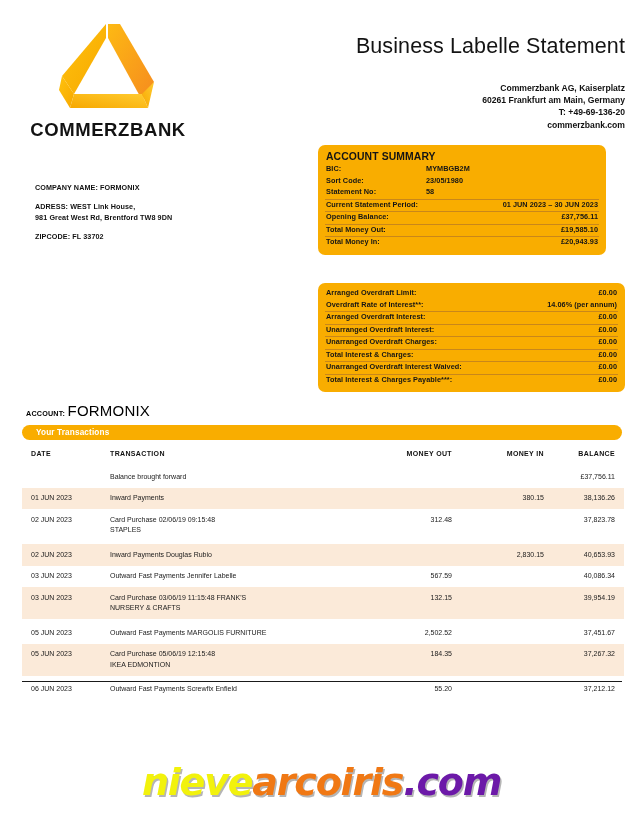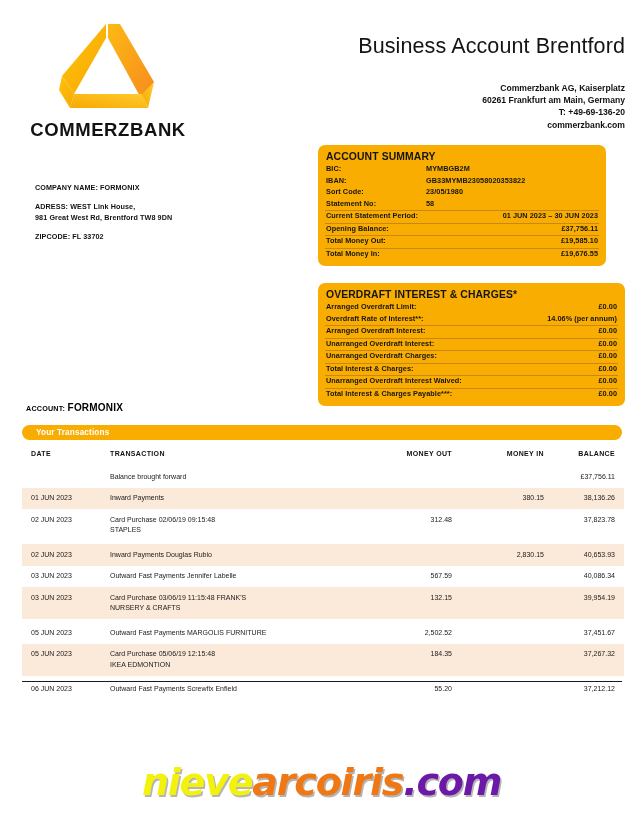--- a/index.html
+++ b/index.html
@@ -111,21 +111,21 @@
   .prow.kv .v { margin-left: 18px; }
 
   
   .account-line {
     position: absolute;
     left: 26px; top: 402px;
     font-size: 8px;
     letter-spacing: 0.2px;
   }
   .account-line .lbl { font-weight: bold; font-size: 7.2px; }
-  .account-line .val { font-weight: bold; font-size: 10px; }
+  .account-line .val { font-weight: normal; font-size: 15px; }
 
   
   .tx-banner {
     position: absolute;
     left: 22px; top: 425px;
     width: 600px; height: 15px;
     background: #f9ad00;
     border-radius: 9px;
     display: flex;
     align-items: center;
@@ -223,21 +223,21 @@
 
         <path d="M52 6 L64 6 L98 64 L86 82 L52 20 Z" fill="url(#gB)"></path>
 
         <path d="M18 76 L86 76 L92 90 L14 90 Z" fill="url(#gC)"></path>
         <path d="M86 76 L98 64 L92 90 Z" fill="url(#gC)"></path>
       </svg>
     </div>
     <div class="brand-name">COMMERZBANK</div>
   </div>
 
-  <div class="doc-title">Business Account Brentford</div>
+  <div class="doc-title">Business Labelle Statement</div>
 
   <div class="bank-address">
     <div>Commerzbank AG, Kaiserplatz</div>
     <div>60261 Frankfurt am Main, Germany</div>
     <div>T: +49-69-136-20</div>
     <div>commerzbank.com</div>
   </div>
 </div>
 
 <div class="customer">
@@ -250,24 +250,20 @@
 </div>
 
 <div class="panel" id="account-summary">
   <div class="panel-title">ACCOUNT SUMMARY</div>
 
   <div class="prow kv">
     <div class="k">BIC:</div>
     <div class="v">MYMBGB2M</div>
   </div>
   <div class="prow kv">
-    <div class="k">IBAN:</div>
-    <div class="v">GB33MYMB23058020353822</div>
-  </div>
-  <div class="prow kv">
     <div class="k">Sort Code:</div>
     <div class="v">23/05/1980</div>
   </div>
   <div class="prow kv">
     <div class="k">Statement No:</div>
     <div class="v">58</div>
   </div>
 
   <div class="prow ruled">
     <div class="k">Current Statement Period:</div>
@@ -276,26 +272,25 @@
   <div class="prow ruled">
     <div class="k">Opening Balance:</div>
     <div class="v">£37,756.11</div>
   </div>
   <div class="prow ruled">
     <div class="k">Total Money Out:</div>
     <div class="v">£19,585.10</div>
   </div>
   <div class="prow ruled">
     <div class="k">Total Money In:</div>
-    <div class="v">£19,676.55</div>
+    <div class="v">£20,943.93</div>
   </div>
 </div>
 
 <div class="panel" id="overdraft-panel">
-  <div class="panel-title">OVERDRAFT INTEREST &amp; CHARGES*</div>
 
   <div class="prow">
     <div class="k">Arranged Overdraft Limit:</div>
     <div class="v">£0.00</div>
   </div>
   <div class="prow">
     <div class="k">Overdraft Rate of Interest**:</div>
     <div class="v">14.06% (per annum)</div>
   </div>
   <div class="prow ruled">

